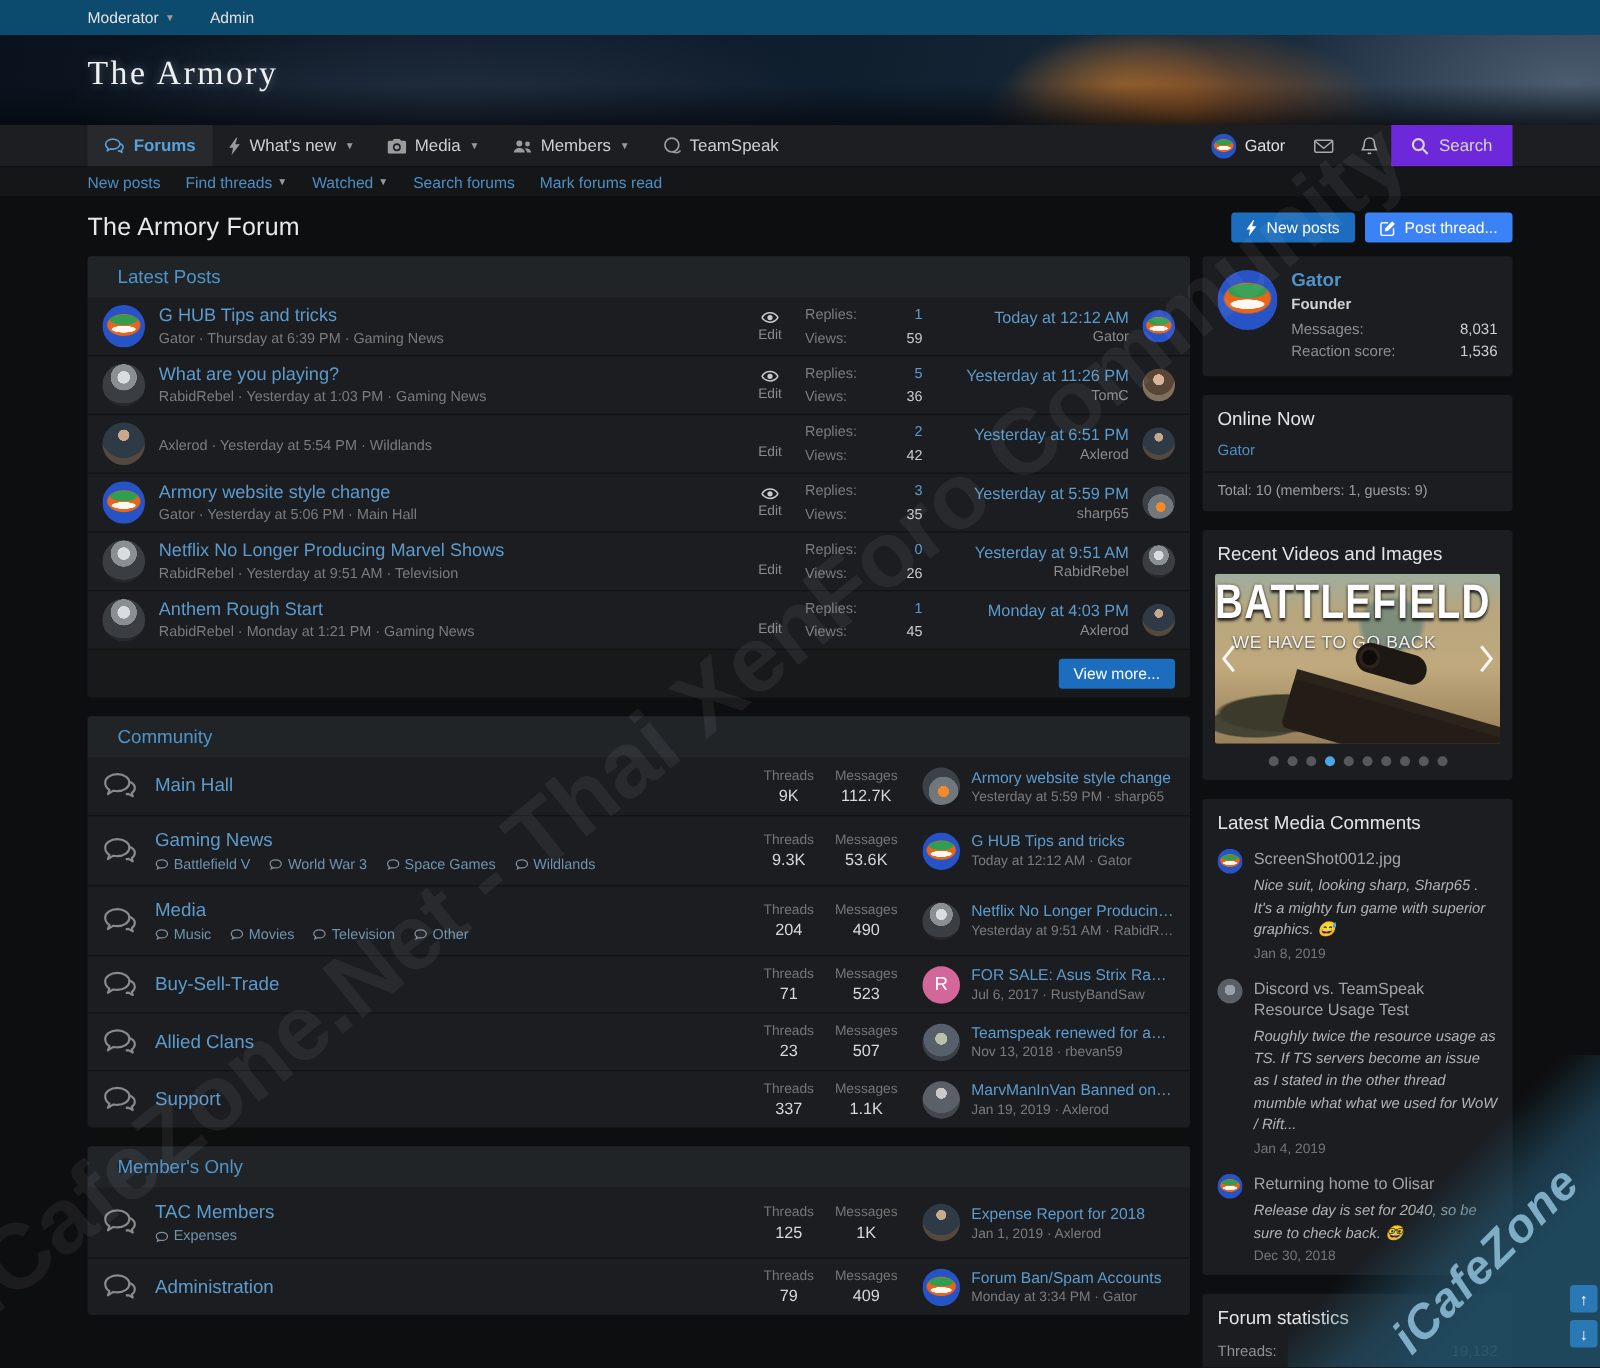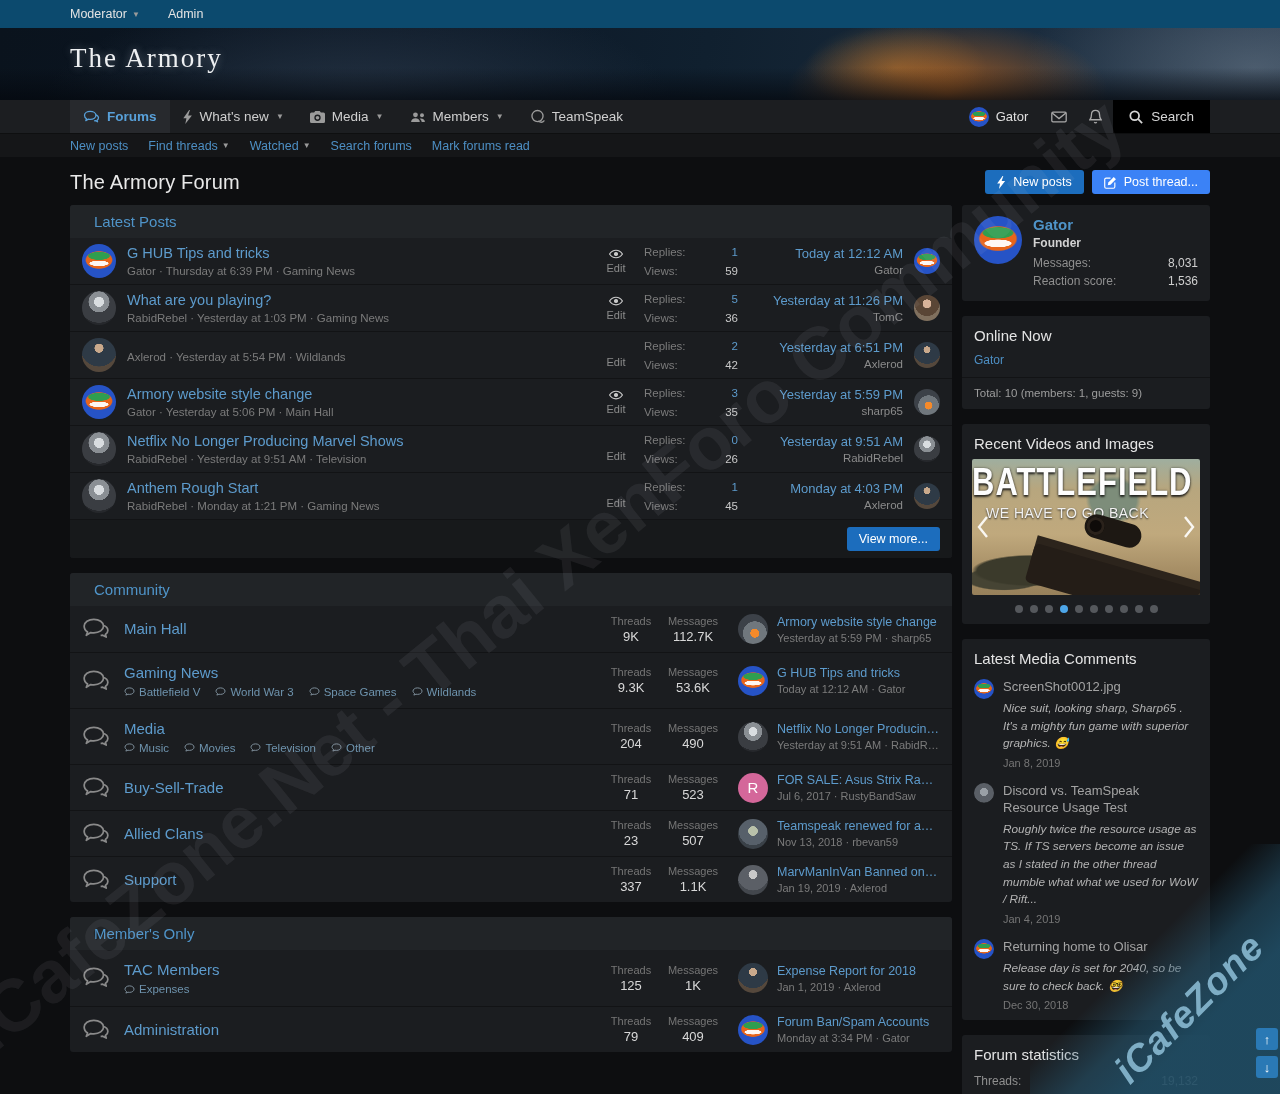--- a/index.html
+++ b/index.html
@@ -25,21 +25,21 @@
 
 .mainnav{height:34px;background:#1c1e21;border-bottom:1px solid #0e0f10}
 .mainnav .container{display:flex;align-items:stretch;height:100%}
 .tab{display:flex;align-items:center;gap:7px;padding:0 13px;font-size:13.5px;color:#cfcfcf;cursor:pointer}
 .tab .icn{color:#9b9b9b;display:flex;align-items:center}
 .tab.active{background:#27292d;color:#58a0d9;font-weight:bold}
 .tab.active .icn{color:#58a0d9}
 .nav-right{margin-left:auto;display:flex;align-items:stretch}
 .user-chip{display:flex;align-items:center;gap:7px;padding:0 12px;font-size:13px;color:#e0e0e0;cursor:pointer}
 .icon-btn{padding:0 11px;color:#a9a9a9;display:flex;align-items:center;cursor:pointer}
-.search-btn{display:flex;align-items:center;gap:8px;background:#000000;padding:0 16px;color:#d6d6d6;font-size:13.5px;cursor:pointer}
+.search-btn{display:flex;align-items:center;gap:8px;background:#6d28d9;padding:0 16px;color:#d6d6d6;font-size:13.5px;cursor:pointer}
 
 .subnav{height:23px;background:#151618;display:flex;align-items:center}
 .subnav .container{display:flex;gap:20px;align-items:center}
 .subnav a{color:#4d8fc4;font-size:12.5px;display:flex;align-items:center;gap:4px}
 
 .content{position:relative;padding-top:13px}
 .page-head{display:flex;align-items:center;margin-bottom:11px}
 h1{font-size:20px;font-weight:400;color:#e8e8e8;letter-spacing:.2px}
 .head-buttons{margin-left:auto;display:flex;gap:8px}
 .btn{display:inline-flex;align-items:center;gap:7px;font-size:12.5px;color:#fff;padding:5px 12px;border-radius:3px;cursor:pointer;border:none}

